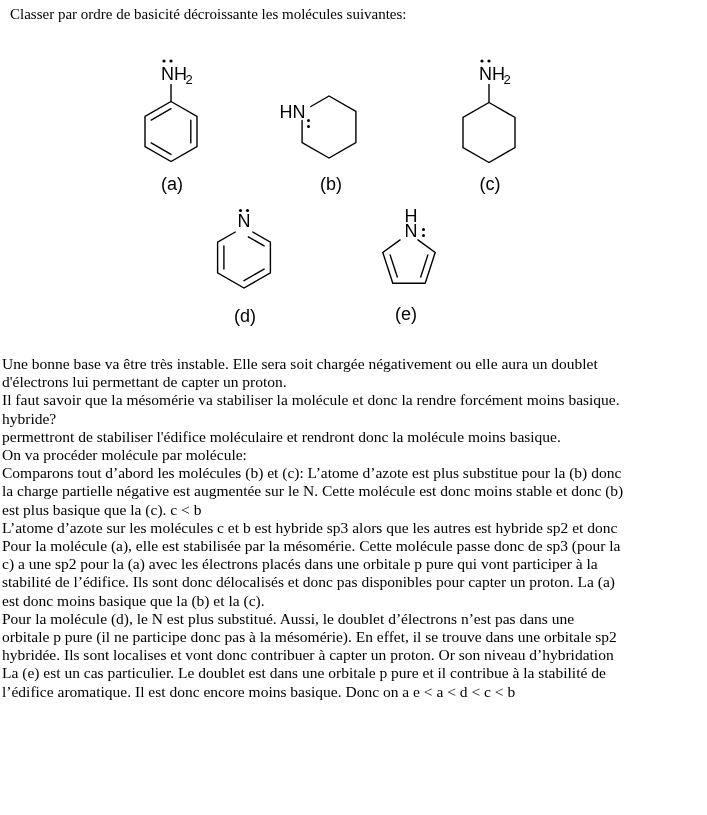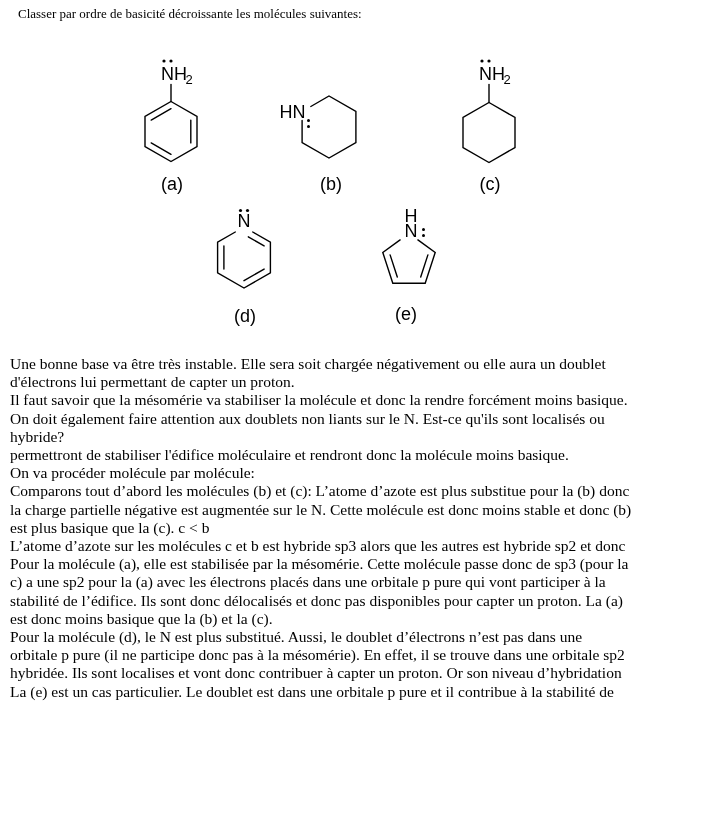--- a/index.html
+++ b/index.html
@@ -1,27 +1,27 @@
 <!DOCTYPE html>
 <html><head>
 <meta charset="utf-8">
 <style>
   html,body{margin:0;padding:0;}
   body{
     width:707px;height:815px;position:relative;background:#ffffff;color:#000;
     font-family:"Liberation Serif", serif;overflow:hidden;
   }
-  .title{position:absolute;left:18px;top:6px;font-size:13px;}
+  .title{position:absolute;left:10px;top:6px;font-size:15px;}
   .structures{position:absolute;left:0;top:55px;width:707px;height:294px;}
   svg .bond{stroke:#000;stroke-width:1.4;fill:none;stroke-linecap:round;}
   svg text{font-family:"Liberation Sans", sans-serif;font-size:18px;fill:#000;}
   svg text.sub{font-size:13px;}
   svg text.mol-label{font-size:18px;}
   svg circle{fill:#000;}
-  .body-text{position:absolute;left:10px;top:355px;width:695px;font-size:15.5px;line-height:18.2px;}
+  .body-text{position:absolute;left:2px;top:355px;width:695px;font-size:15.5px;line-height:18.2px;}
   .tline{white-space:nowrap;}
 </style>
 </head>
 <body>
 
 <div class="title">Classer par ordre de basicité décroissante les molécules suivantes:</div>
 
 <svg class="structures" viewBox="0 55 707 294" width="707" height="294" xmlns="http://www.w3.org/2000/svg">
 
   <g>
@@ -85,29 +85,29 @@
     <line class="bond" x1="390.1" y1="254.9" x2="397.3" y2="277"></line>
     <line class="bond" x1="427.9" y1="254.9" x2="420.7" y2="277"></line>
     <text x="406" y="320" text-anchor="middle" class="mol-label">(e)</text>
   </g>
 </svg>
 
 <div class="body-text">
   <div class="tline">Une bonne base va être très instable. Elle sera soit chargée négativement ou elle aura un doublet</div>
   <div class="tline">d'électrons lui permettant de capter un proton.</div>
   <div class="tline">Il faut savoir que la mésomérie va stabiliser la molécule et donc la rendre forcément moins basique.</div>
-  <div class="tline">On doit également faire attention aux doublets non liants sur le N. Est-ce qu'ils sont localisés ou</div>
   <div class="tline">hybride?</div>
   <div class="tline">permettront de stabiliser l'édifice moléculaire et rendront donc la molécule moins basique.</div>
   <div class="tline">On va procéder molécule par molécule:</div>
   <div class="tline">Comparons tout d’abord les molécules (b) et (c): L’atome d’azote est plus substitue pour la (b) donc</div>
   <div class="tline">la charge partielle négative est augmentée sur le N. Cette molécule est donc moins stable et donc (b)</div>
   <div class="tline">est plus basique que la (c). c &lt; b</div>
   <div class="tline">L’atome d’azote sur les molécules c et b est hybride sp3 alors que les autres est hybride sp2 et donc</div>
   <div class="tline">Pour la molécule (a), elle est stabilisée par la mésomérie. Cette molécule passe donc de sp3 (pour la</div>
   <div class="tline">c) a une sp2 pour la (a) avec les électrons placés dans une orbitale p pure qui vont participer à la</div>
   <div class="tline">stabilité de l’édifice. Ils sont donc délocalisés et donc pas disponibles pour capter un proton. La (a)</div>
   <div class="tline">est donc moins basique que la (b) et la (c).</div>
   <div class="tline">Pour la molécule (d), le N est plus substitué. Aussi, le doublet d’électrons n’est pas dans une</div>
   <div class="tline">orbitale p pure (il ne participe donc pas à la mésomérie). En effet, il se trouve dans une orbitale sp2</div>
   <div class="tline">hybridée. Ils sont localises et vont donc contribuer à capter un proton. Or son niveau d’hybridation</div>
   <div class="tline">La (e) est un cas particulier. Le doublet est dans une orbitale p pure et il contribue à la stabilité de</div>
+  <div class="tline">l’édifice aromatique. Il est donc encore moins basique. Donc on a e &lt; a &lt; d &lt; c &lt; b</div>
 </div>
 
 </body></html>

